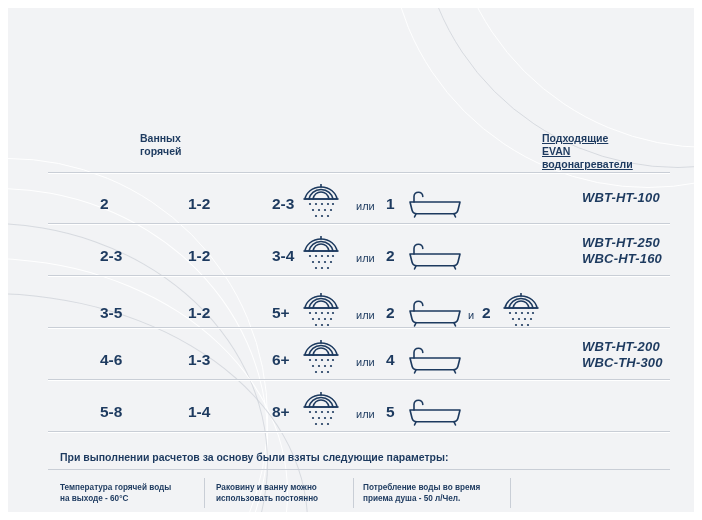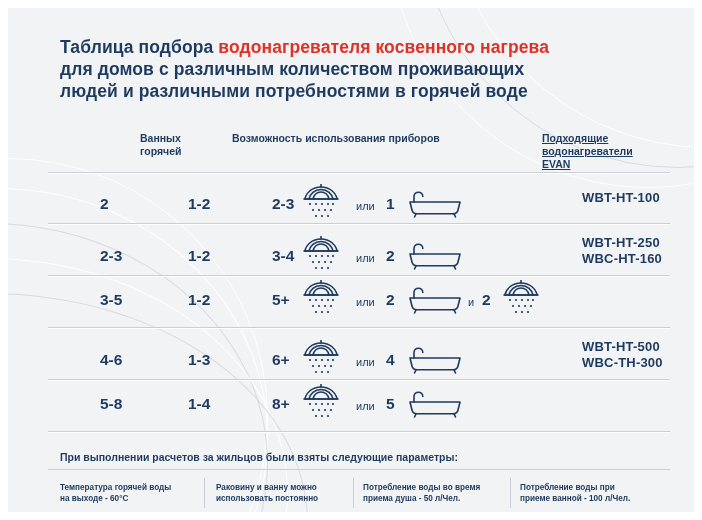--- a/index.html
+++ b/index.html
@@ -90,20 +90,21 @@
   .c3 { left: 224px; }
 
   .cell-model {
     position: absolute;
     left: 534px;
     color: #1d3a5f;
     font-size: 13px;
     font-weight: bold;
     line-height: 16px;
     letter-spacing: 0.2px;
+    font-style: italic;
   }
 
   .ili {
     position: absolute;
     color: #1d3a5f;
     font-size: 11px;
   }
   .cnt2 {
     position: absolute;
     color: #1d3a5f;
@@ -156,37 +157,31 @@
       <div class="wave" style="left:-260px; top:150px; width:520px; height:520px;"></div>
       <div class="wave" style="left:-280px; top:180px; width:540px; height:500px;"></div>
       <div class="wavegrey" style="left:-300px; top:215px; width:560px; height:480px;"></div>
       <div class="wave" style="left:-320px; top:250px; width:600px; height:470px;"></div>
       <div class="wavegrey" style="left:-340px; top:285px; width:640px; height:460px;"></div>
       <div class="wave" style="left:380px; top:-340px; width:520px; height:520px;"></div>
       <div class="wavegrey" style="left:410px; top:-360px; width:520px; height:520px;"></div>
       <div class="wave" style="left:440px; top:-380px; width:520px; height:520px;"></div>
     </div>
 
-    <div id="title">
-      <span>Таблица подбора </span><span class="accent">водонагревателя косвенного нагрева</span><br>
-      <span>для домов с различным количеством проживающих</span><br>
-      <span>людей и различными потребностями в горячей воде</span>
-    </div>
 
     <div class="hdr" id="hdr-c2">
       <div>Ванных</div>
       <div>горячей</div>
     </div>
     <div class="hdr" id="hdr-c3">
-      <div>Возможность использования приборов</div>
     </div>
     <div class="hdr" id="hdr-c4">
       <div>Подходящие</div>
+      <div>EVAN</div>
       <div>водонагреватели</div>
-      <div>EVAN</div>
     </div>
 
     <div class="rowline" style="top:164px;"></div>
     <div class="rowline white" style="top:165px;"></div>
     <div class="rowline" style="top:215px;"></div>
     <div class="rowline white" style="top:216px;"></div>
     <div class="rowline" style="top:267px;"></div>
     <div class="rowline white" style="top:268px;"></div>
     <div class="rowline" style="top:319px;"></div>
     <div class="rowline white" style="top:320px;"></div>
@@ -281,21 +276,21 @@
             <path d="M46 23.8 L47.5 27"></path>
           </g>
         </svg>
       </div>
       <div class="cell-model" style="top:11px;">
         <div>WBT-HT-250</div>
         <div>WBC-HT-160</div>
       </div>
     </div>
 
-    <div class="row" style="top:260px;">
+    <div class="row" style="top:273px;">
       <div class="cell-num c1" style="top:23px;">3-5</div>
       <div class="cell-num c2" style="top:23px;">1-2</div>
       <div class="cell-num c3" style="top:23px;">5+</div>
       <div class="icon" style="left:252px; top:12px;">
         <svg width="42" height="36" viewBox="0 0 42 36">
           <g fill="none" stroke="#1d3a5f" stroke-width="1.6" stroke-linecap="round">
             <path d="M21 3 C12 3 6 9 5 15 L37 15 C36 9 30 3 21 3 Z"></path>
             <path d="M9 15 C10 10 14.5 5.5 21 5.5 C27.5 5.5 32 10 33 15"></path>
             <path d="M13 15 C14 11 17 8 21 8 C25 8 28 11 29 15"></path>
             <path d="M21 3 L21 0.5"></path>
@@ -393,26 +388,26 @@
         <svg width="54" height="28" viewBox="0 0 54 28">
           <g fill="none" stroke="#1d3a5f" stroke-width="1.6" stroke-linecap="round" stroke-linejoin="round">
             <path d="M2 12 L52 12 L50 20 C49.4 22.3 47.4 23.8 45 23.8 L9 23.8 C6.6 23.8 4.6 22.3 4 20 Z"></path>
             <path d="M6 12 L6 6.5 C6 4 8 2.2 10.4 2.2 C12.8 2.2 14.8 4 14.8 6.5"></path>
             <path d="M8 23.8 L6.5 27"></path>
             <path d="M46 23.8 L47.5 27"></path>
           </g>
         </svg>
       </div>
       <div class="cell-model" style="top:11px;">
-        <div>WBT-HT-500</div>
+        <div>WBT-HT-200</div>
         <div>WBC-TH-300</div>
       </div>
     </div>
 
-    <div class="row" style="top:364px;">
+    <div class="row" style="top:372px;">
       <div class="cell-num c1" style="top:23px;">5-8</div>
       <div class="cell-num c2" style="top:23px;">1-4</div>
       <div class="cell-num c3" style="top:23px;">8+</div>
       <div class="icon" style="left:252px; top:12px;">
         <svg width="42" height="36" viewBox="0 0 42 36">
           <g fill="none" stroke="#1d3a5f" stroke-width="1.6" stroke-linecap="round">
             <path d="M21 3 C12 3 6 9 5 15 L37 15 C36 9 30 3 21 3 Z"></path>
             <path d="M9 15 C10 10 14.5 5.5 21 5.5 C27.5 5.5 32 10 33 15"></path>
             <path d="M13 15 C14 11 17 8 21 8 C25 8 28 11 29 15"></path>
             <path d="M21 3 L21 0.5"></path>
@@ -441,40 +436,36 @@
           <g fill="none" stroke="#1d3a5f" stroke-width="1.6" stroke-linecap="round" stroke-linejoin="round">
             <path d="M2 12 L52 12 L50 20 C49.4 22.3 47.4 23.8 45 23.8 L9 23.8 C6.6 23.8 4.6 22.3 4 20 Z"></path>
             <path d="M6 12 L6 6.5 C6 4 8 2.2 10.4 2.2 C12.8 2.2 14.8 4 14.8 6.5"></path>
             <path d="M8 23.8 L6.5 27"></path>
             <path d="M46 23.8 L47.5 27"></path>
           </g>
         </svg>
       </div>
     </div>
 
-    <div id="footer-note">При выполнении расчетов за жильцов были взяты следующие параметры:</div>
+    <div id="footer-note">При выполнении расчетов за основу были взяты следующие параметры:</div>
     <div id="footer-line"></div>
 
     <div class="fcol" id="fcol-0">
       <div>Температура горячей воды</div>
       <div>на выходе - 60°С</div>
     </div>
     <div class="fsep" style="left:196px;"></div>
 
     <div class="fcol" id="fcol-1">
       <div>Раковину и ванну можно</div>
       <div>использовать постоянно</div>
     </div>
     <div class="fsep" style="left:345px;"></div>
 
     <div class="fcol" id="fcol-2">
       <div>Потребление воды во время</div>
       <div>приема душа - 50 л/Чел.</div>
     </div>
     <div class="fsep" style="left:502px;"></div>
 
-    <div class="fcol" id="fcol-3">
-      <div>Потребление воды при</div>
-      <div>приеме ванной - 100 л/Чел.</div>
-    </div>
 
   </div>
 </div>
 
 </body></html>

